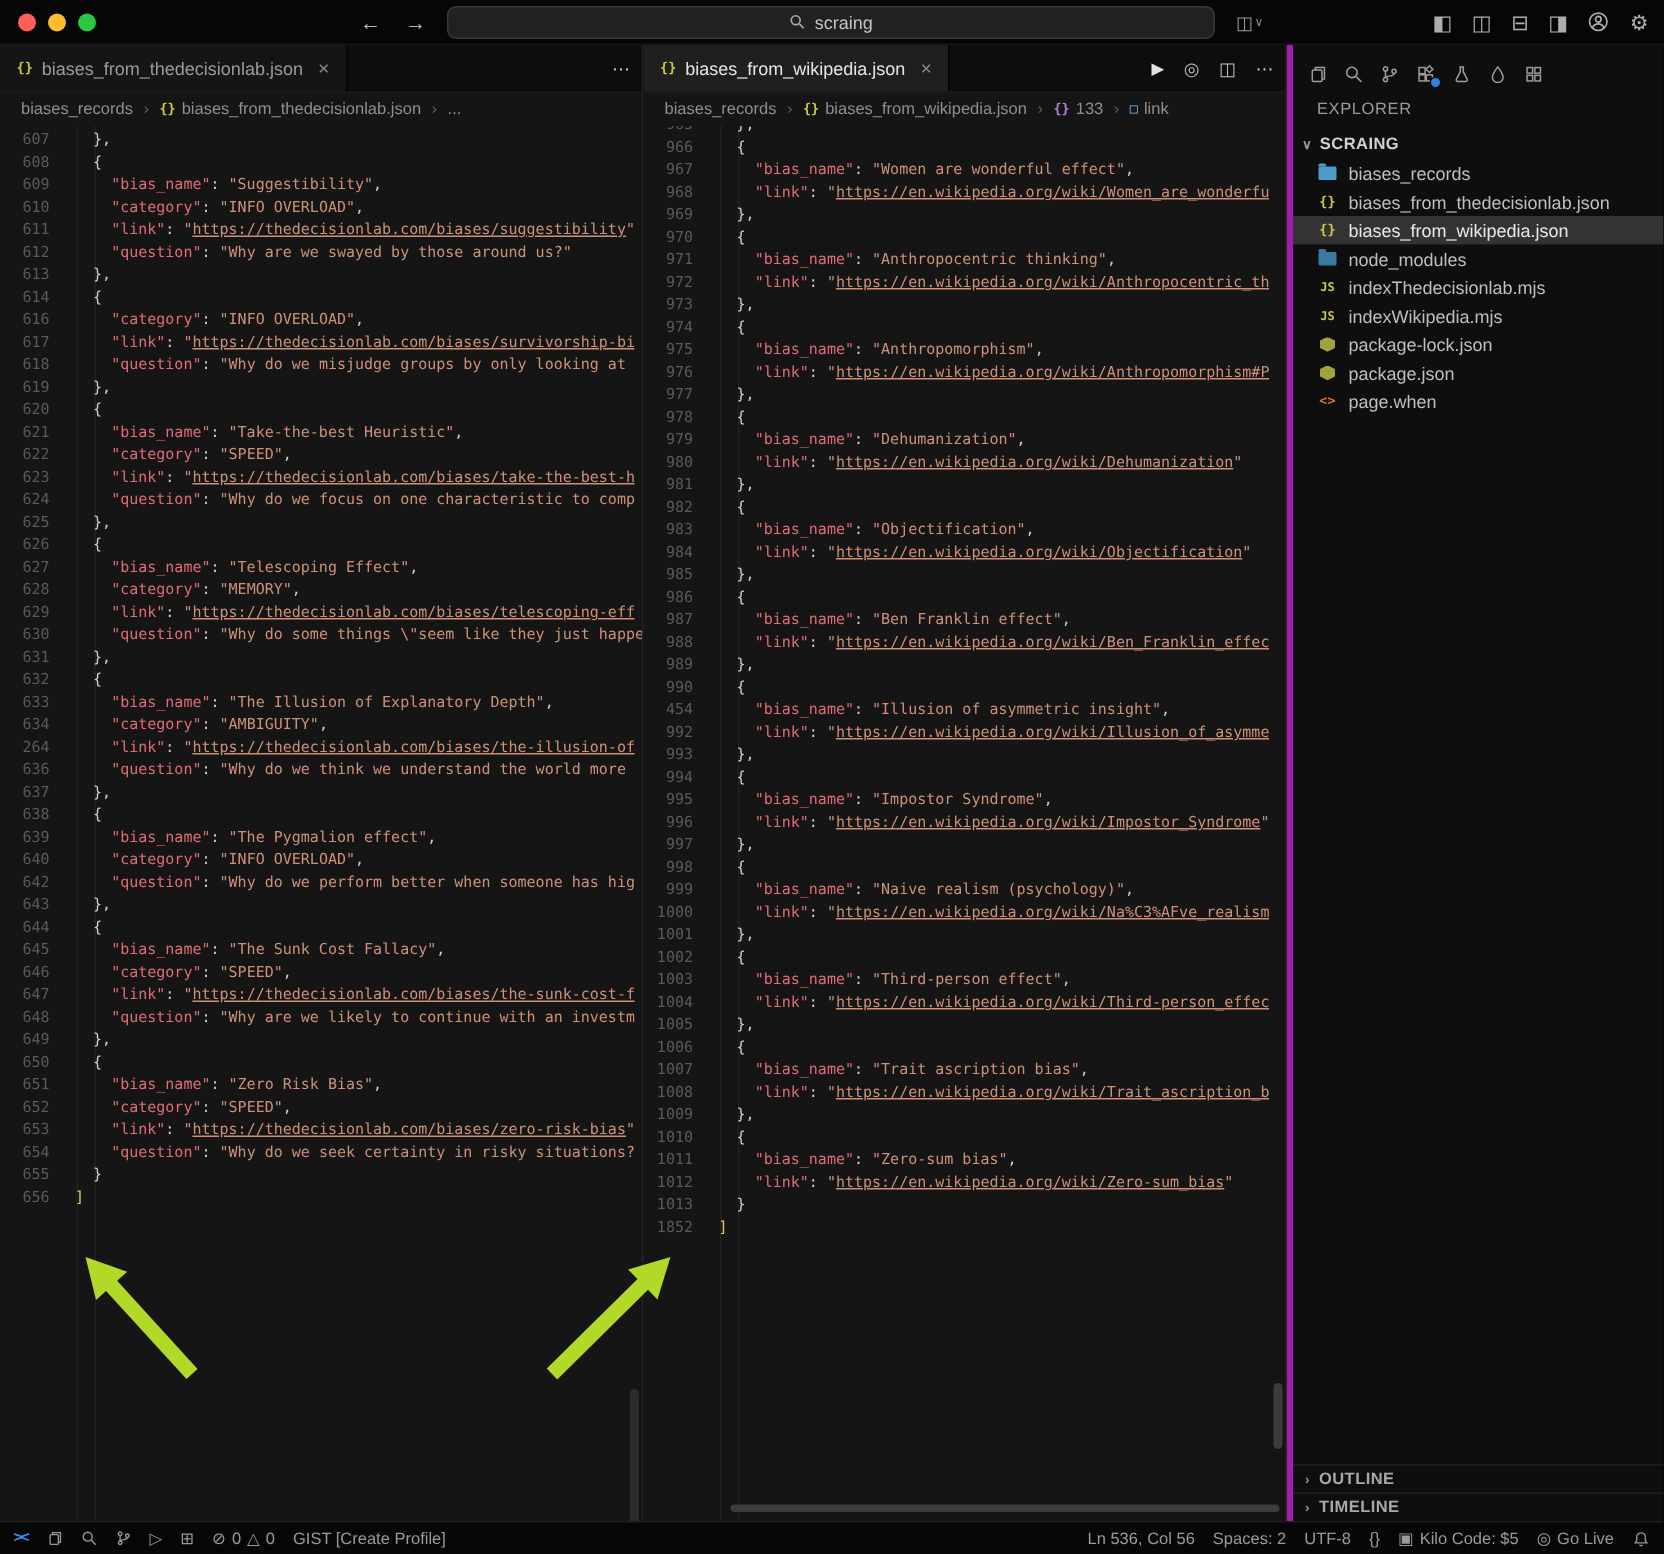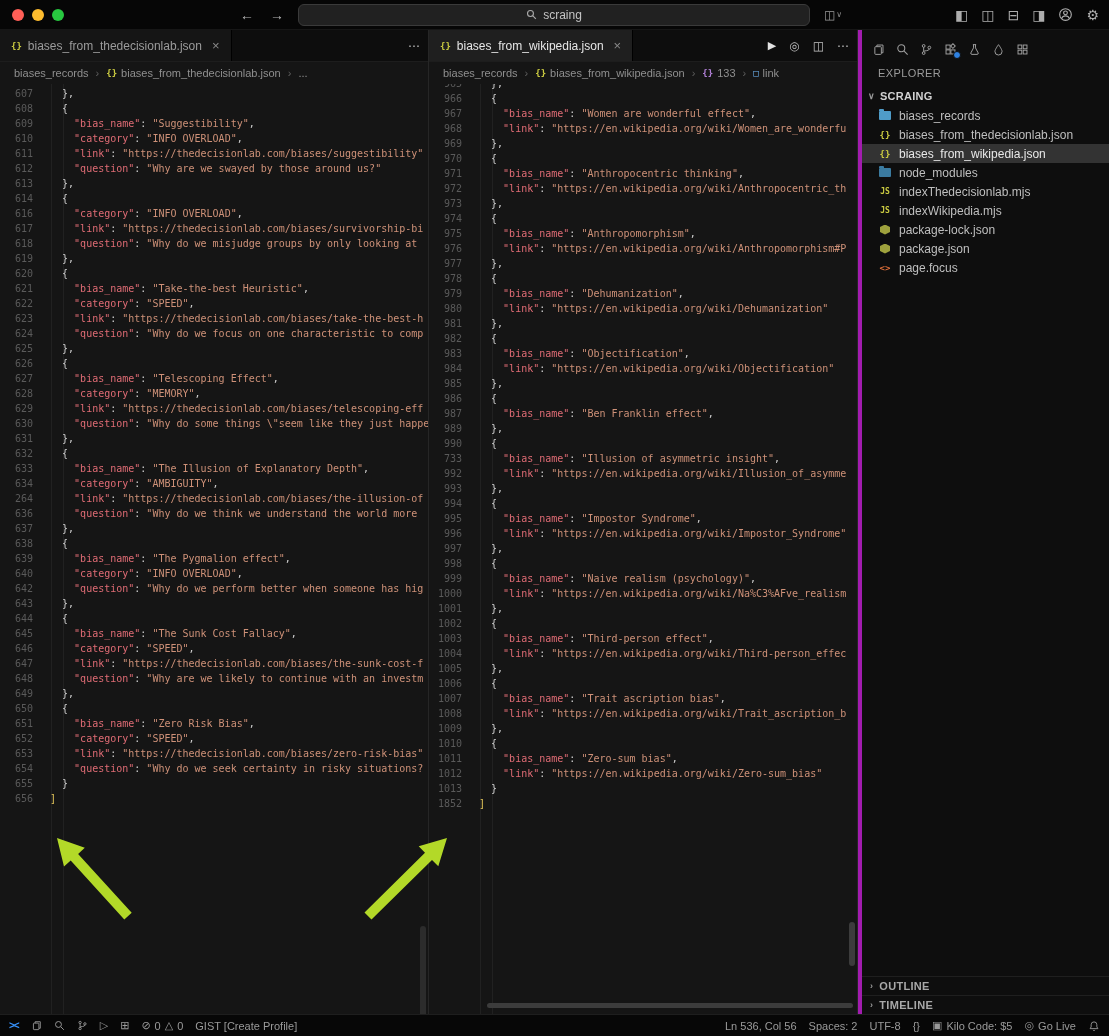--- a/index.html
+++ b/index.html
@@ -46,21 +46,21 @@
   .g1{left:51px}.g2{left:63px}
   .lines{position:relative}
   .lines.shift{margin-top:-8px}
   .lines.pad{padding-top:2px}
   .crow{display:flex;height:15px;line-height:15px;font-family:"DejaVu Sans Mono",monospace;font-size:10px}
   .ln{flex:0 0 33px;text-align:right;color:#5a5a5a}
   .code{padding-left:17px;white-space:pre;overflow:hidden}
   .tk-p{color:#cfcfcf}
   .tk-k{color:#e06c75}
   .tk-s{color:#ce9178}
-  .tk-u{color:#ce9178;}
+  .tk-u{color:#ce9178;text-decoration:underline}
   .tk-g{color:#e7c95c}
   .vscroll{position:absolute;right:2px;top:892px;width:6px;height:44px;background:#3c3c3c;border-radius:3px}
   .vscroll-left{position:absolute;right:2px;top:842px;width:6px;height:120px;background:#2c2c2c;border-radius:3px}
   .hscroll{position:absolute;left:58px;right:4px;bottom:6px;height:5px;background:#3c3c3c;border-radius:3px}
 
   
   .sidebar{position:absolute;top:30px;bottom:22px;left:858px;width:290px;background:#0e0e0e;
            border-left:4px solid #a21caf}
   .panel-icons{display:flex;align-items:center;gap:11px;padding:9px 0 0 10px;height:30px;color:#9f9f9f}
   .pi{position:relative;display:flex;align-items:center;font-size:12px}
@@ -493,29 +493,33 @@
           </div>
           <div class="crow">
             <span class="ln">986</span>
             <span class="code"><span class="tk-p">  {</span></span>
           </div>
           <div class="crow">
             <span class="ln">987</span>
             <span class="code"><span class="tk-p">    </span><span class="tk-k">"bias_name"</span><span class="tk-p">: </span><span class="tk-s">"Ben Franklin effect"</span><span class="tk-p">,</span></span>
           </div>
           <div class="crow">
+            <span class="ln">988</span>
+            <span class="code"><span class="tk-p">    </span><span class="tk-k">"link"</span><span class="tk-p">: </span><span class="tk-s">"</span><span class="tk-u">https://en.wikipedia.org/wiki/Ben_Franklin_effec</span></span>
+          </div>
+          <div class="crow">
             <span class="ln">989</span>
             <span class="code"><span class="tk-p">  },</span></span>
           </div>
           <div class="crow">
             <span class="ln">990</span>
             <span class="code"><span class="tk-p">  {</span></span>
           </div>
           <div class="crow">
-            <span class="ln">733</span>
+            <span class="ln">454</span>
             <span class="code"><span class="tk-p">    </span><span class="tk-k">"bias_name"</span><span class="tk-p">: </span><span class="tk-s">"Illusion of asymmetric insight"</span><span class="tk-p">,</span></span>
           </div>
           <div class="crow">
             <span class="ln">992</span>
             <span class="code"><span class="tk-p">    </span><span class="tk-k">"link"</span><span class="tk-p">: </span><span class="tk-s">"</span><span class="tk-u">https://en.wikipedia.org/wiki/Illusion_of_asymme</span></span>
           </div>
           <div class="crow">
             <span class="ln">993</span>
             <span class="code"><span class="tk-p">  },</span></span>
           </div>
@@ -703,21 +707,21 @@
           <span>package-lock.json</span>
         </div>
         <div class="erow">
           <span class="fic">
             <span class="hex"></span>
           </span>
           <span>package.json</span>
         </div>
         <div class="erow">
           <span class="fic ic-html">&lt;&gt;</span>
-          <span>page.focus</span>
+          <span>page.when</span>
         </div>
       </div>
     <div class="side-sections">
       <div class="sec-row">
         <span class="chev">›</span>
         <span>OUTLINE</span>
       </div>
       <div class="sec-row">
         <span class="chev">›</span>
         <span>TIMELINE</span>

